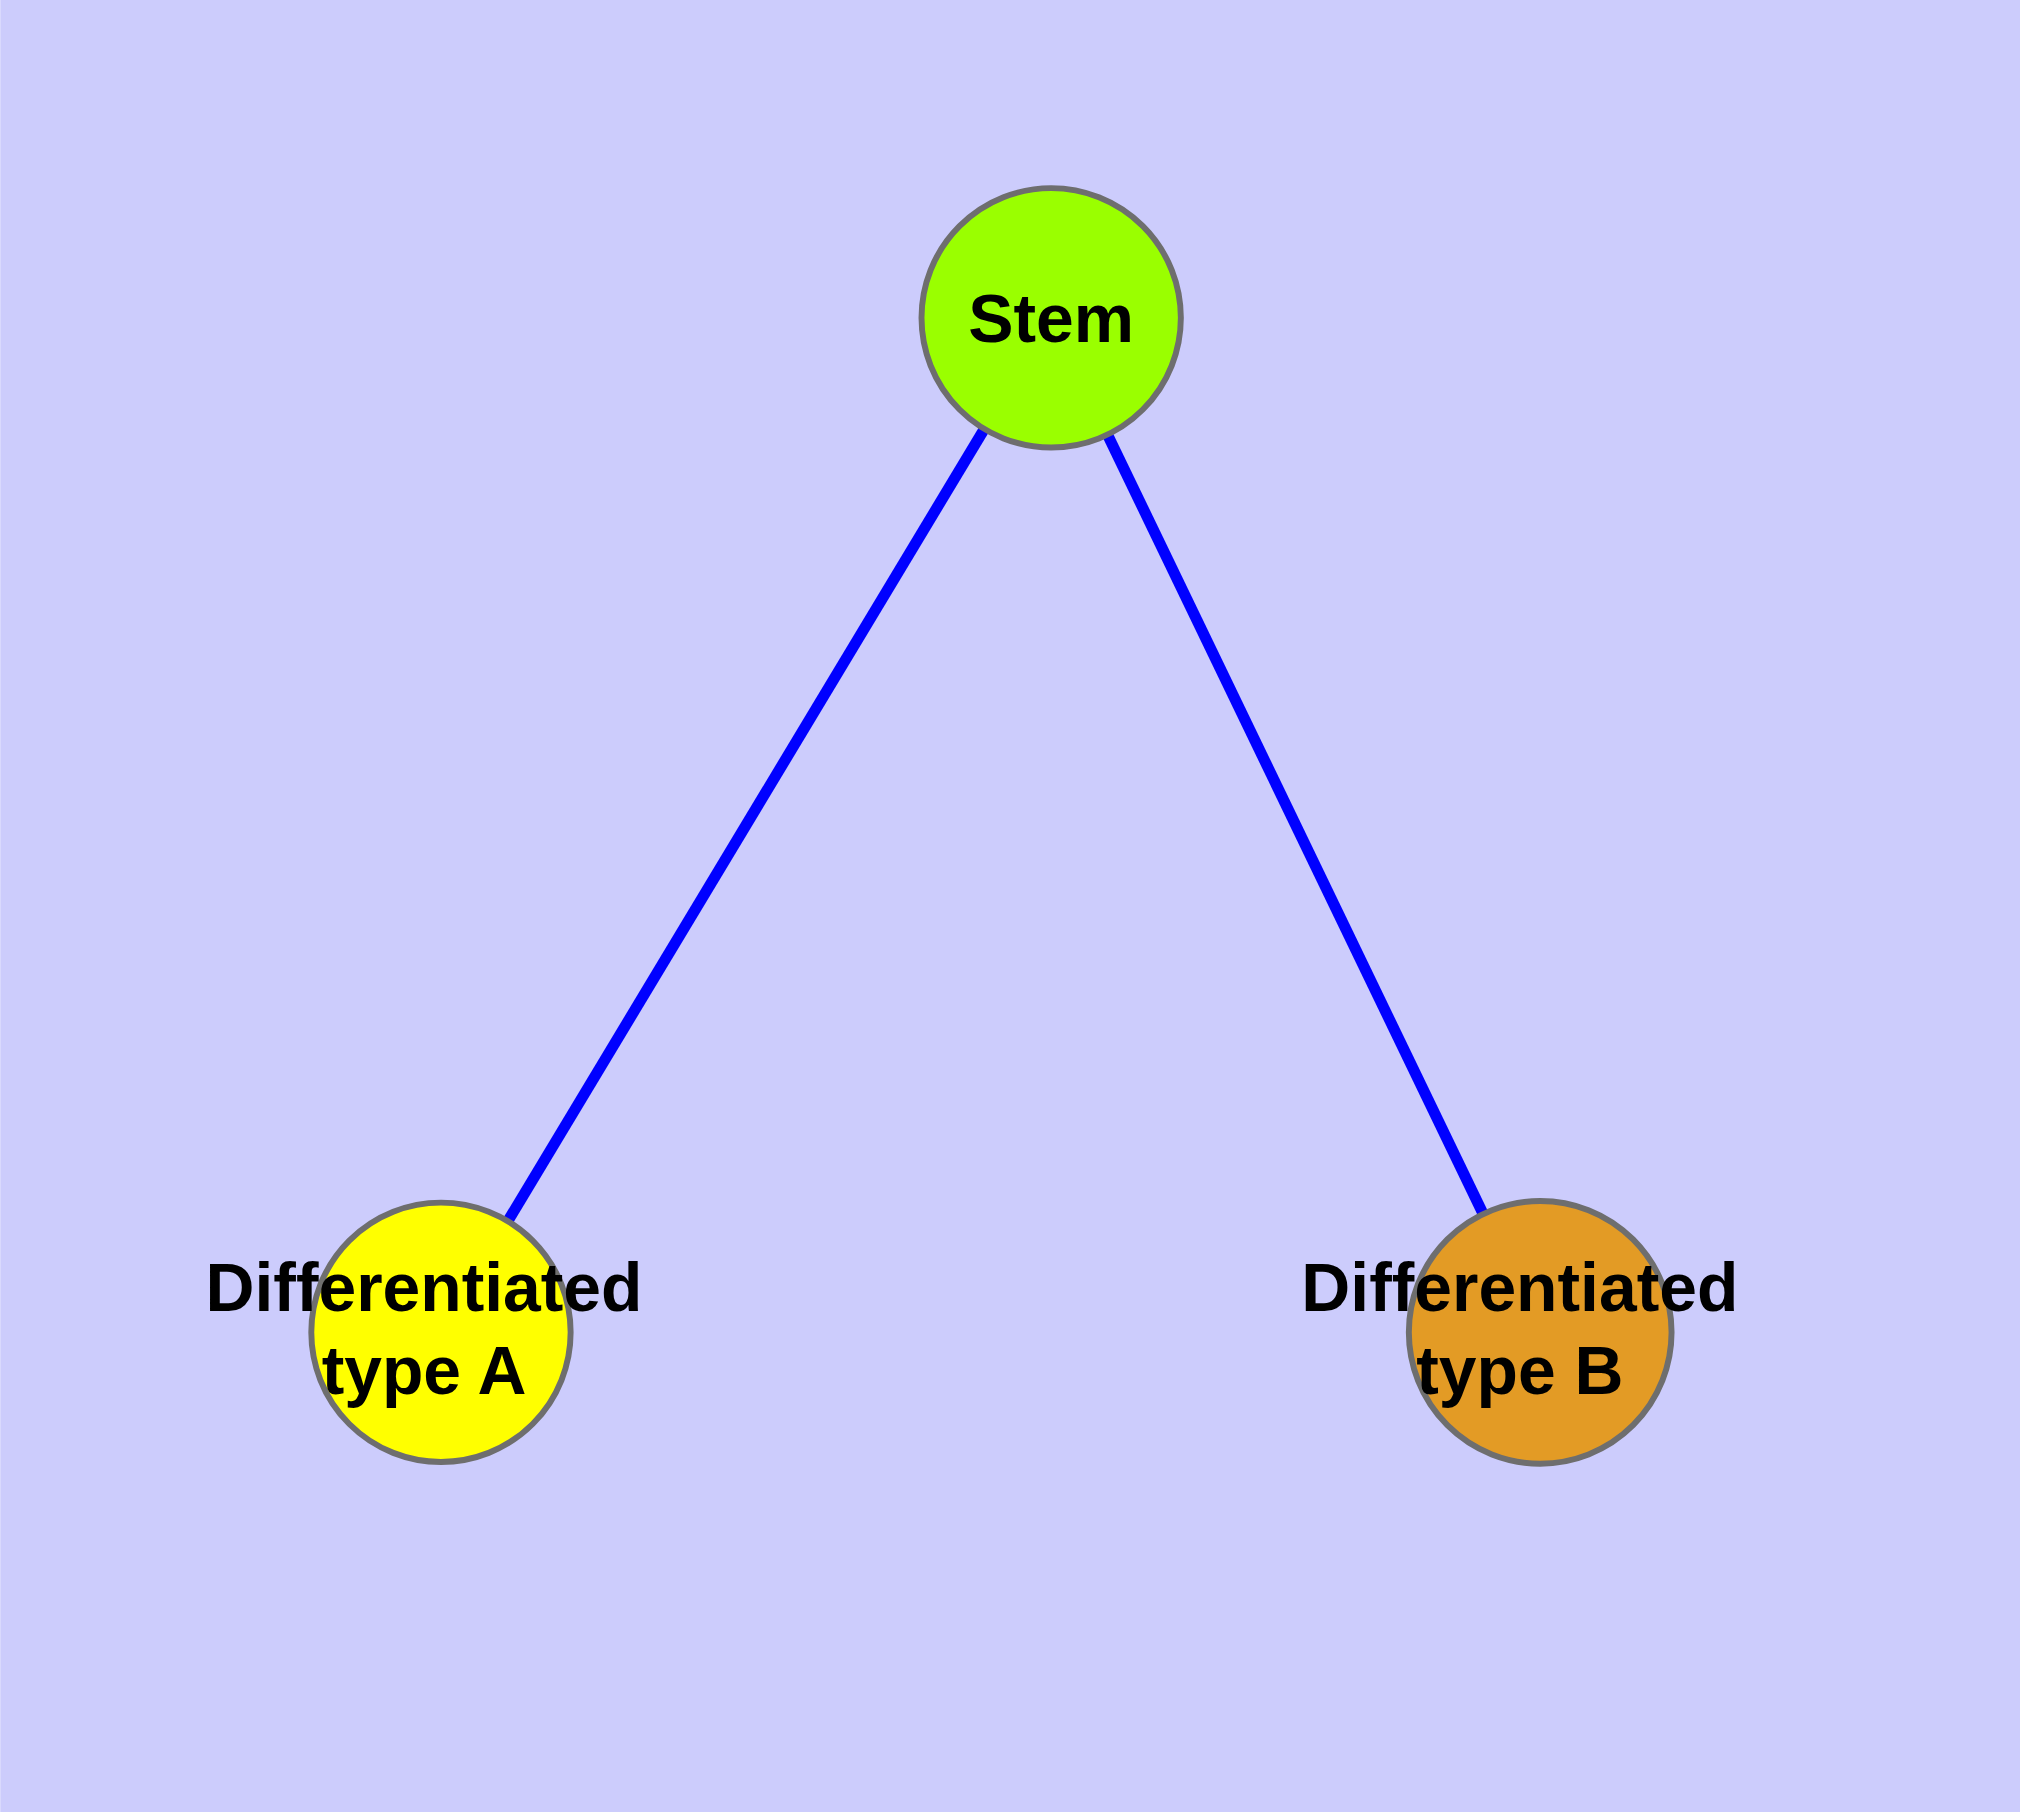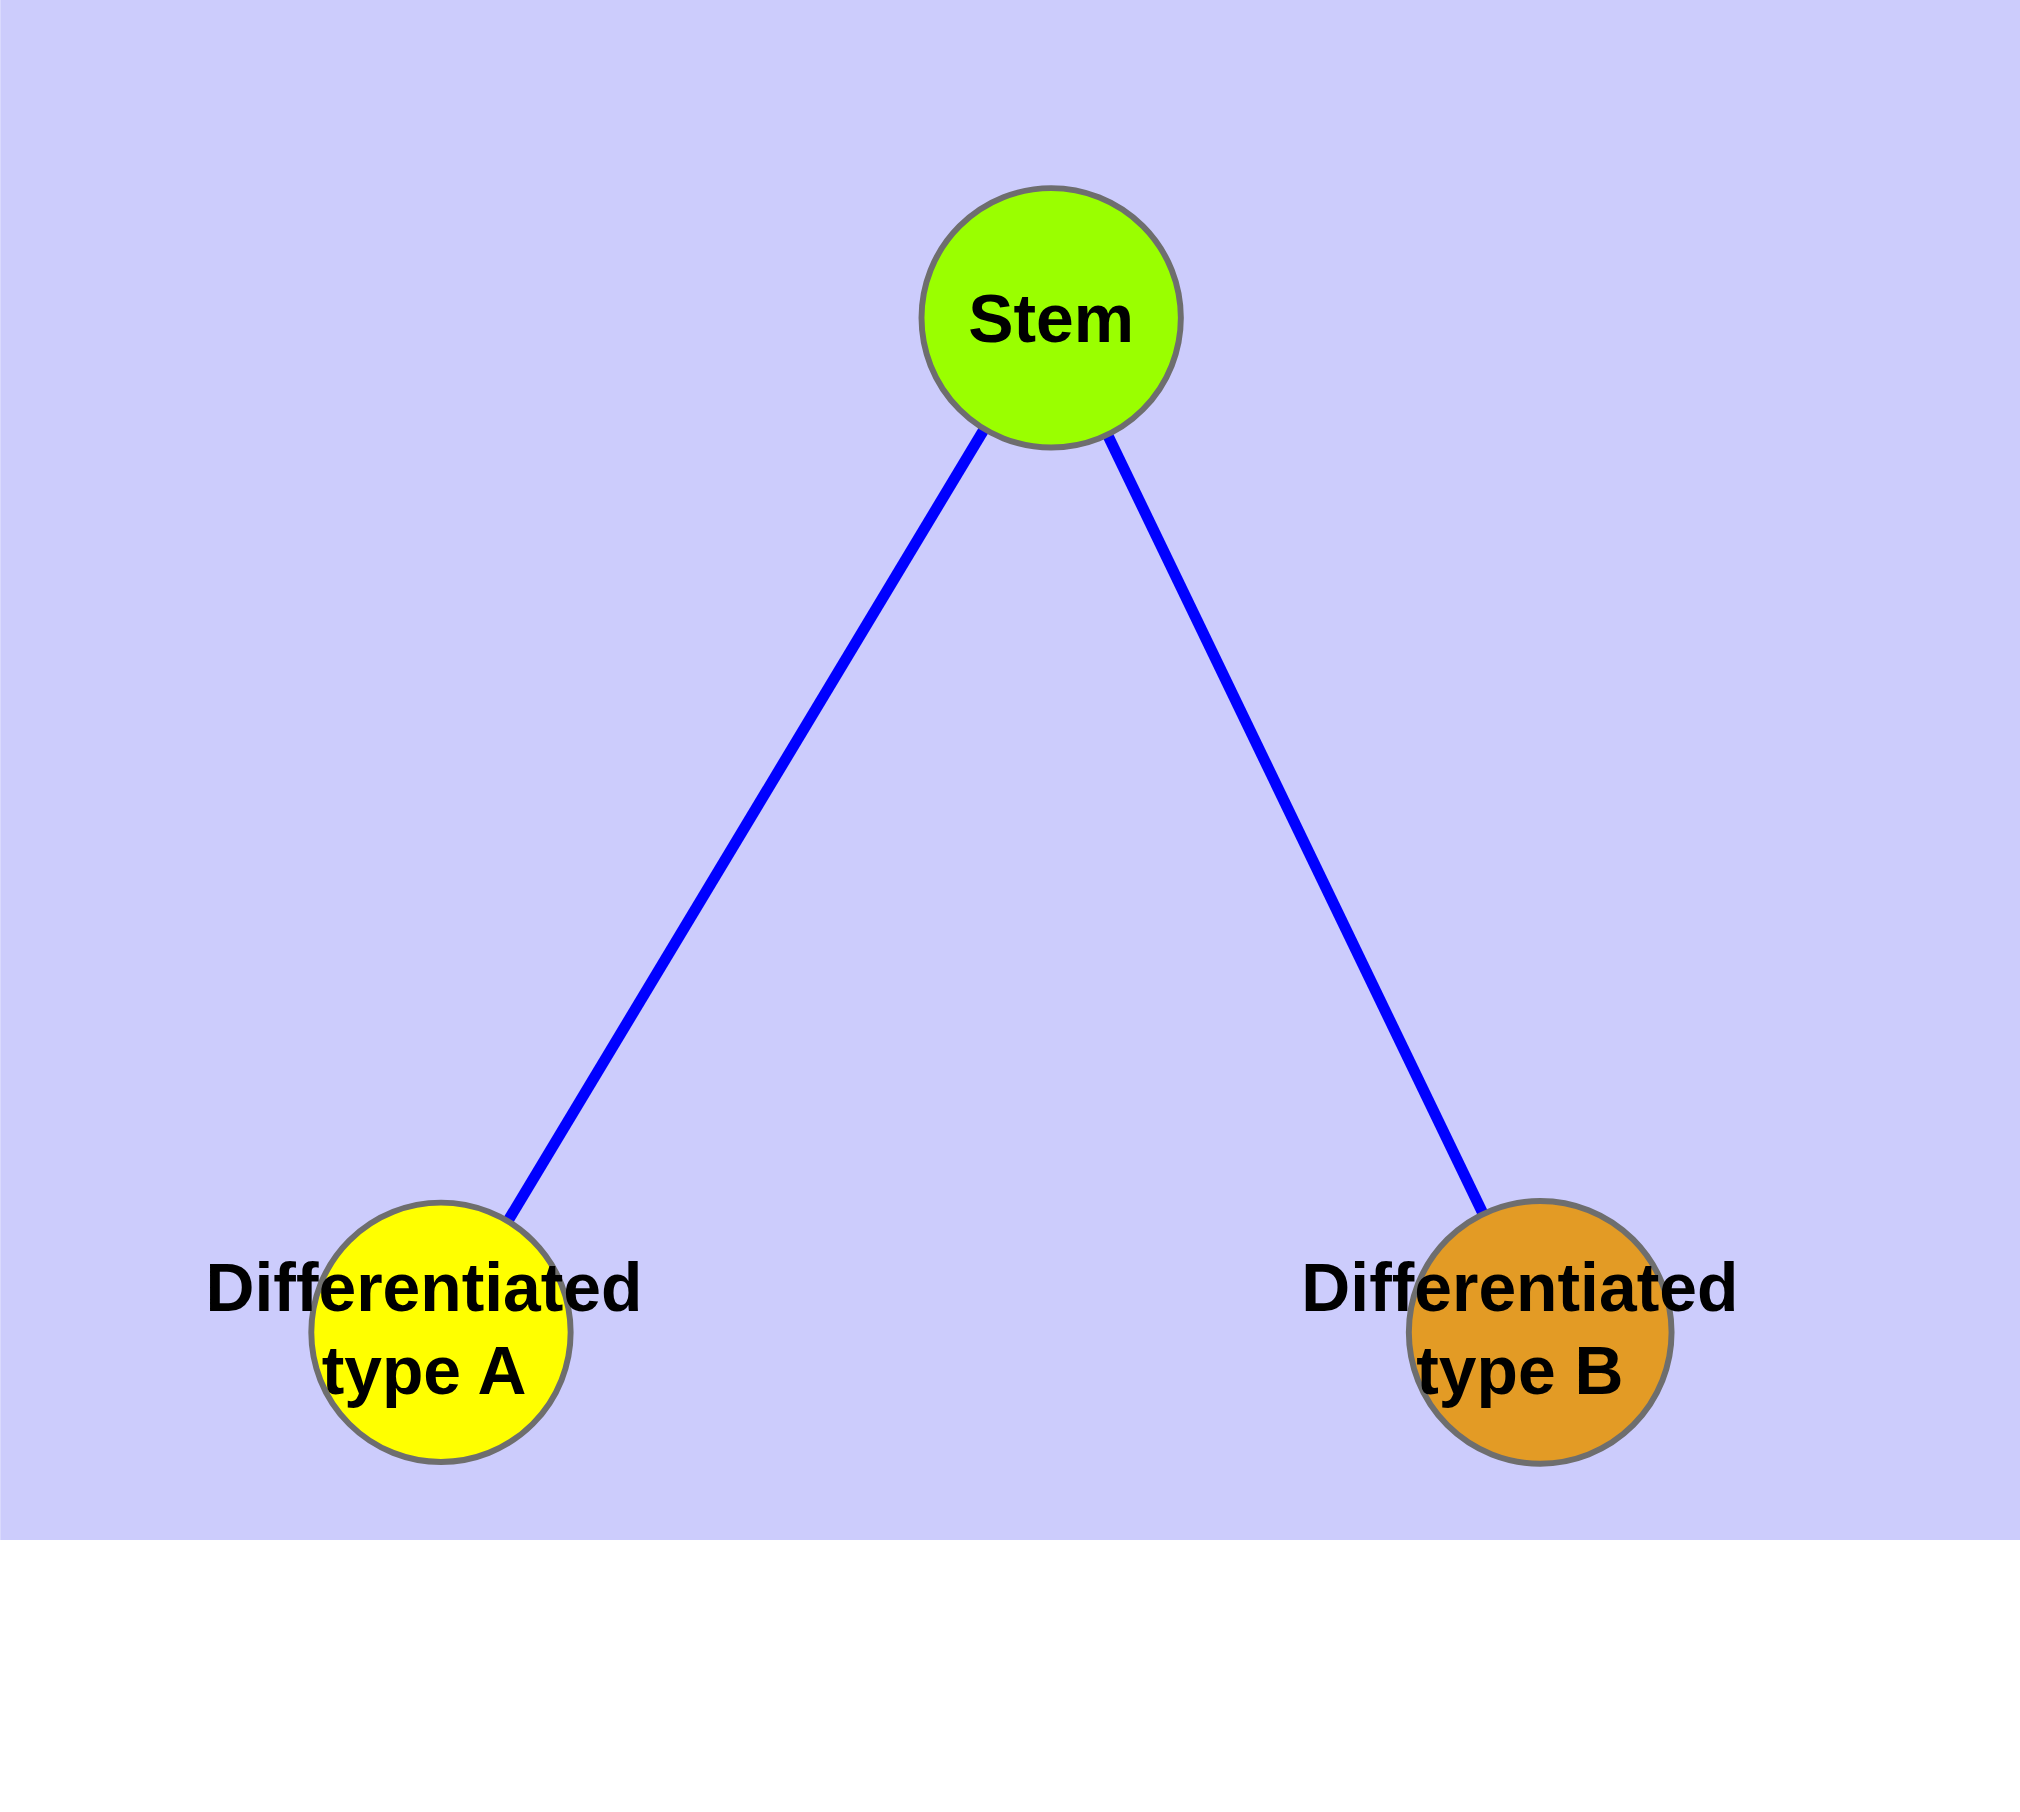--- a/index.html
+++ b/index.html
@@ -4,21 +4,21 @@
 <title>Cell Differentiation Graph</title>
 <style>
   html, body {
     margin: 0;
     padding: 0;
     background: #ffffff;
   }
   #canvas {
     position: relative;
     width: 2021px;
-    height: 1540px;
+    height: 1812px;
     overflow: hidden;
     font-family: "Liberation Sans", sans-serif;
   }
   #graph-svg {
     position: absolute;
     top: 0;
     left: 0;
     width: 2021px;
     height: 1812px;
     display: block;

